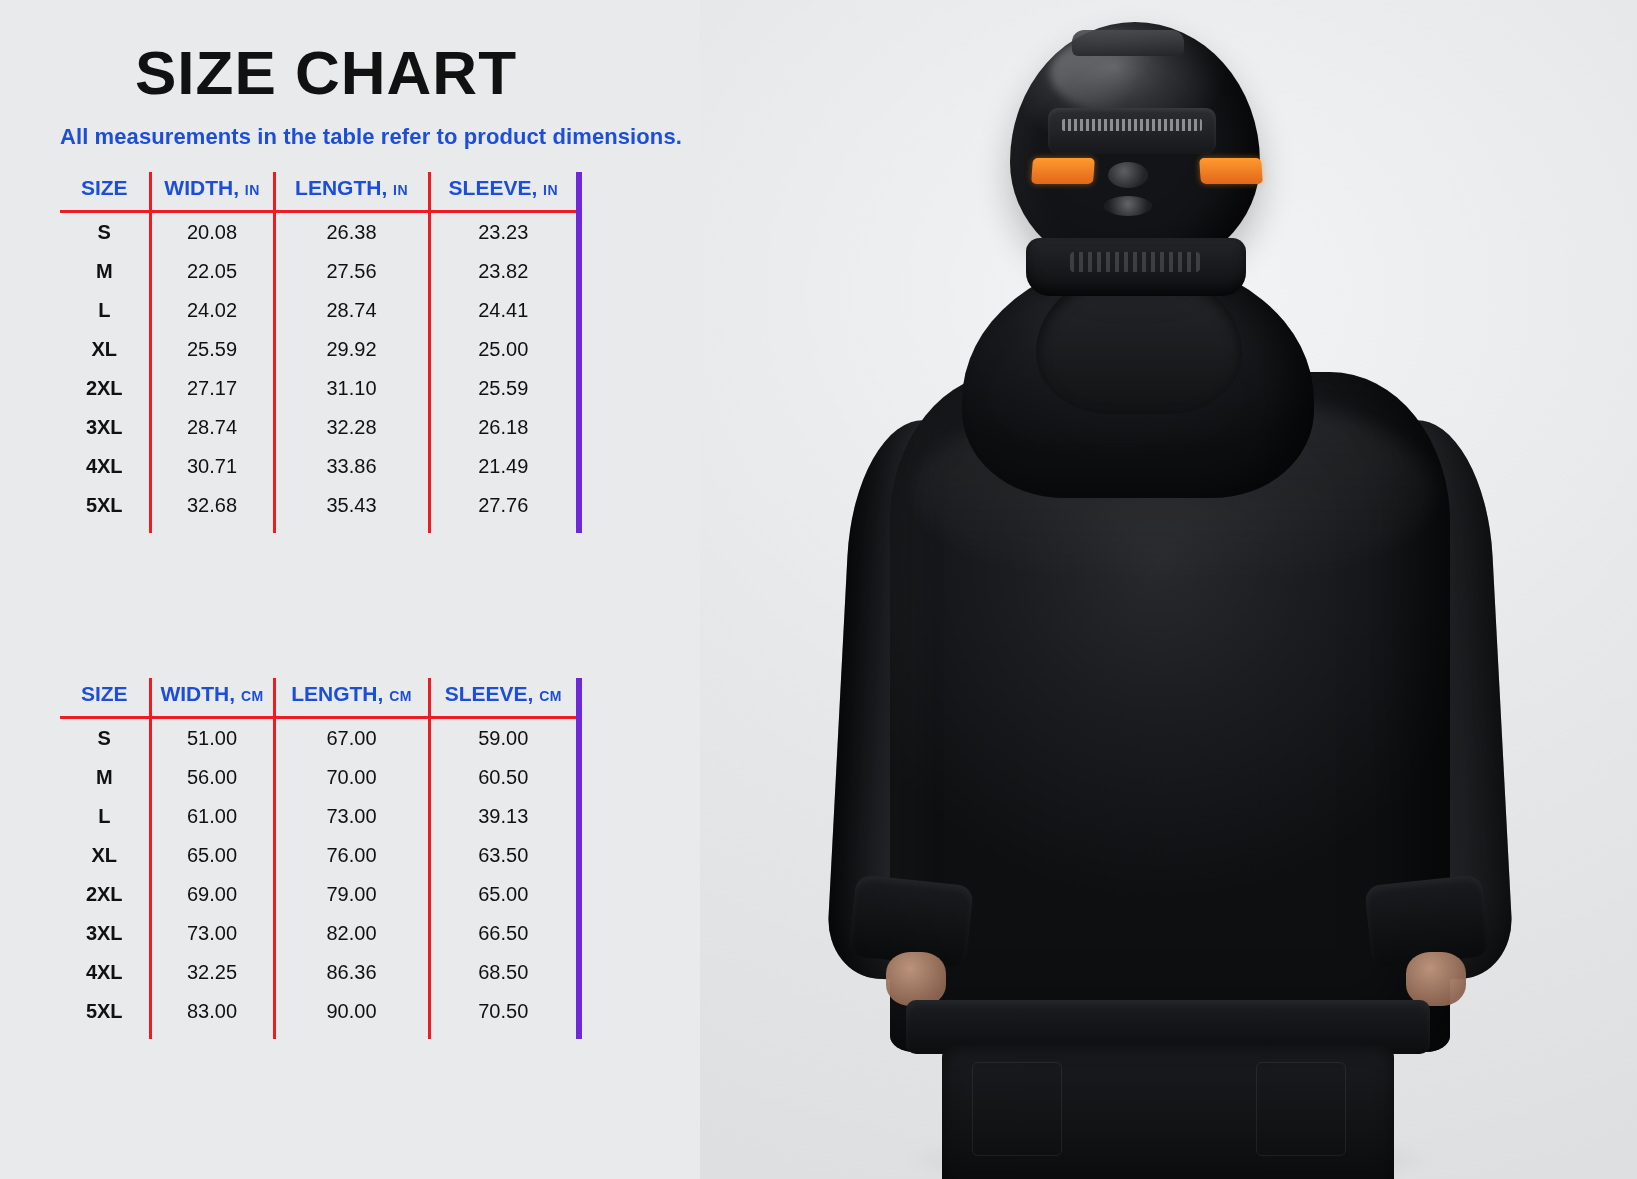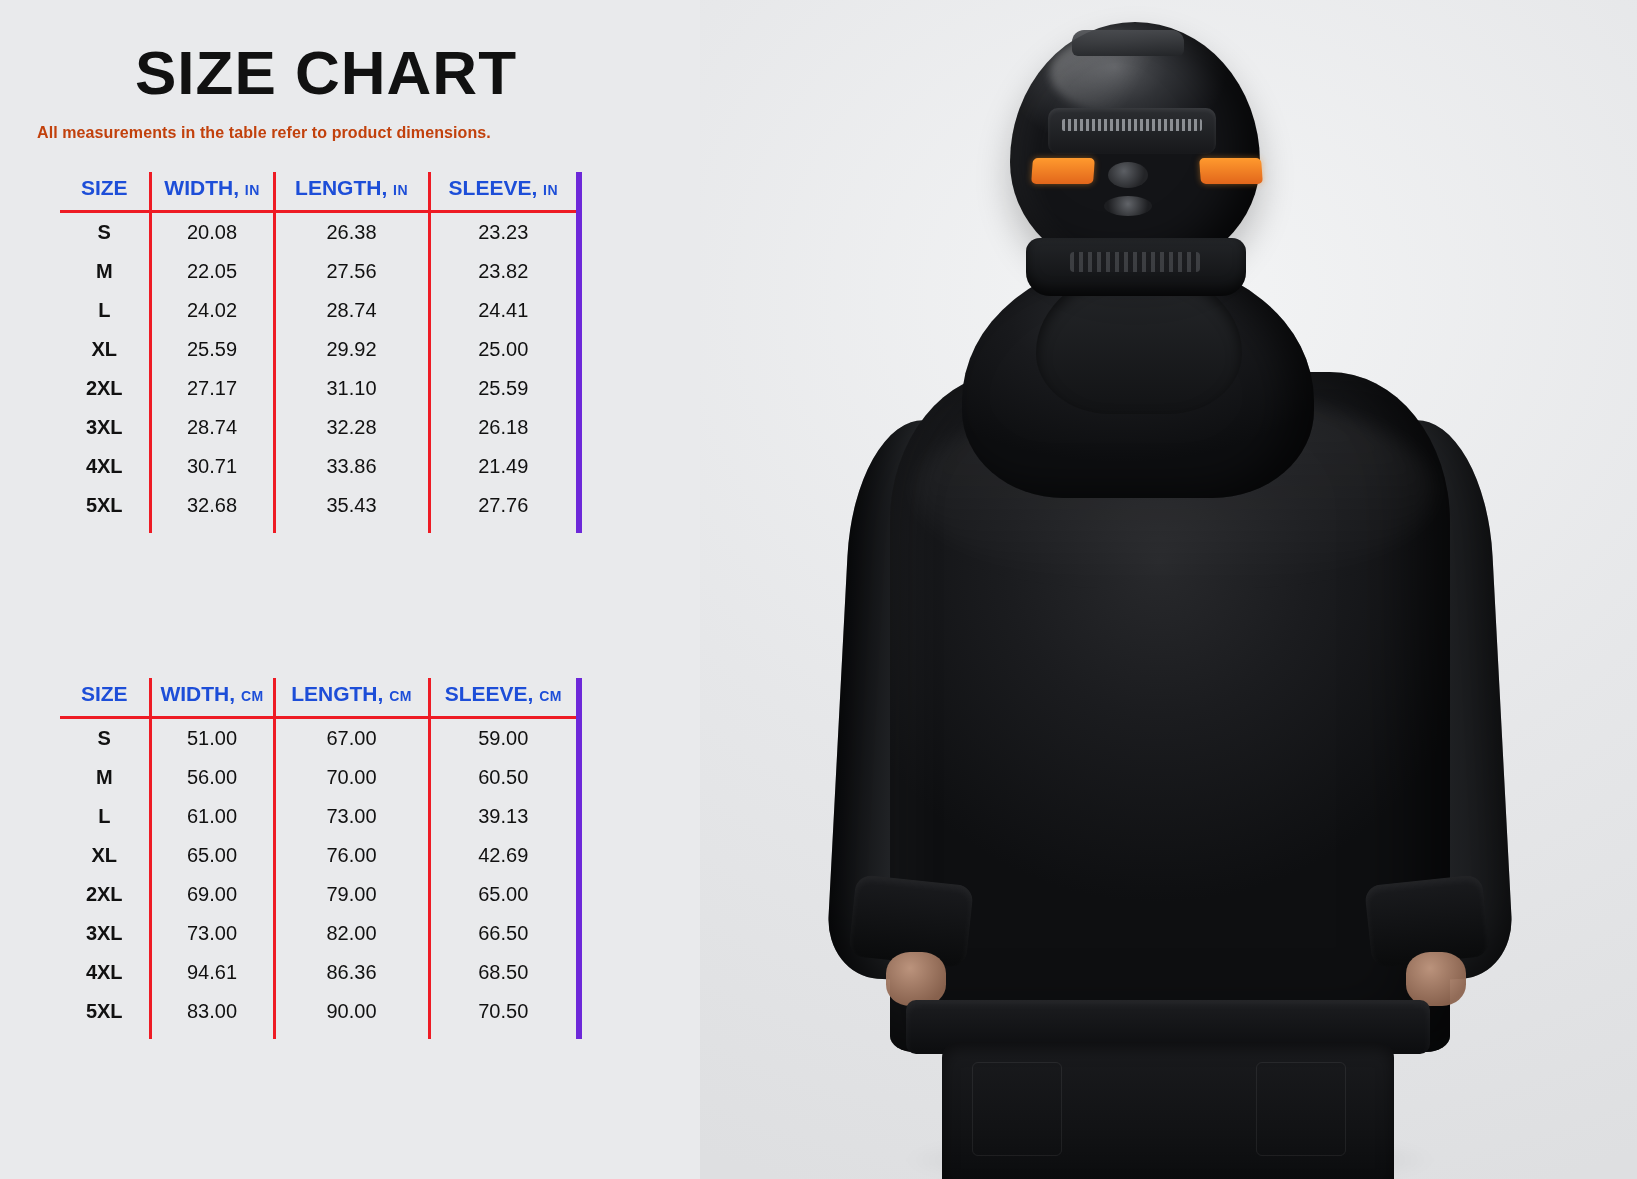--- a/index.html
+++ b/index.html
@@ -30,25 +30,25 @@
     top: 42px;
     font-size: 62px;
     font-weight: bold;
     letter-spacing: 1px;
     color: #111;
     line-height: 1;
   }
 
   #page-subtitle {
     position: absolute;
-    left: 37px;
+    left: 60px;
     top: 124px;
-    font-size: 16px;
+    font-size: 22px;
     font-weight: bold;
-    color: #c2410c;
+    color: #1d4ed8;
     letter-spacing: 0.1px;
   }
 
   .size-table {
     position: absolute;
     border-collapse: collapse;
     table-layout: fixed;
   }
   #table-in  { left: 60px;  top: 172px; }
   #table-cm  { left: 60px;  top: 678px; }
@@ -463,37 +463,37 @@
       <tr>
         <td class="size-cell">L</td>
         <td class="width-cell">61.00</td>
         <td class="length-cell">73.00</td>
         <td class="sleeve-cell">39.13</td>
       </tr>
       <tr>
         <td class="size-cell">XL</td>
         <td class="width-cell">65.00</td>
         <td class="length-cell">76.00</td>
-        <td class="sleeve-cell">42.69</td>
+        <td class="sleeve-cell">63.50</td>
       </tr>
       <tr>
         <td class="size-cell">2XL</td>
         <td class="width-cell">69.00</td>
         <td class="length-cell">79.00</td>
         <td class="sleeve-cell">65.00</td>
       </tr>
       <tr>
         <td class="size-cell">3XL</td>
         <td class="width-cell">73.00</td>
         <td class="length-cell">82.00</td>
         <td class="sleeve-cell">66.50</td>
       </tr>
       <tr>
         <td class="size-cell">4XL</td>
-        <td class="width-cell">94.61</td>
+        <td class="width-cell">32.25</td>
         <td class="length-cell">86.36</td>
         <td class="sleeve-cell">68.50</td>
       </tr>
       <tr>
         <td class="size-cell">5XL</td>
         <td class="width-cell">83.00</td>
         <td class="length-cell">90.00</td>
         <td class="sleeve-cell">70.50</td>
       </tr>
     </tbody>

